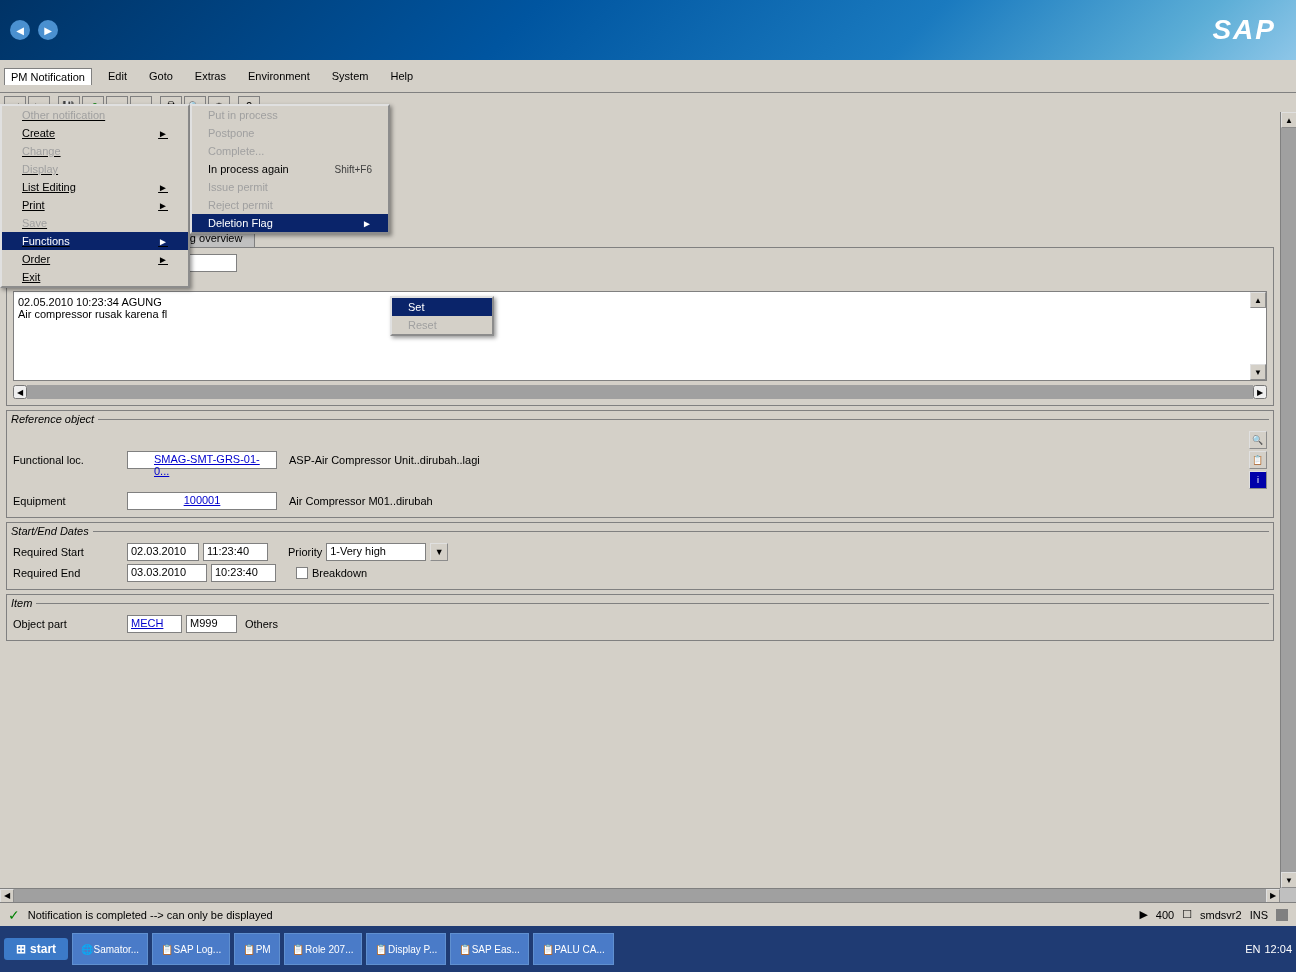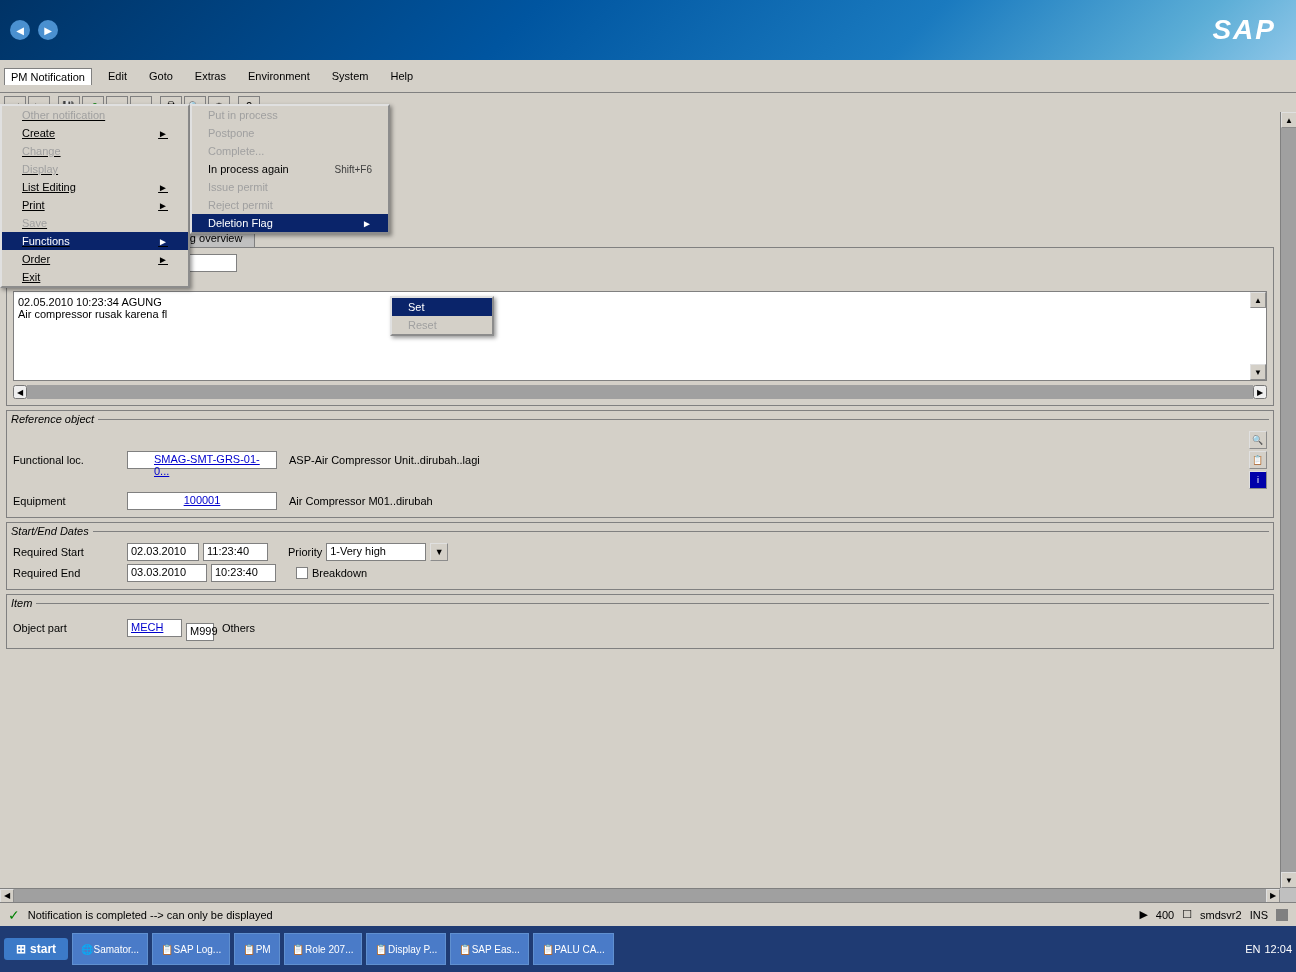--- a/index.html
+++ b/index.html
@@ -222,21 +222,21 @@
 
   <div class="section">
     <div class="section-header">
       <span>Item</span>
       <div class="section-line"></div>
     </div>
     <div class="section-content">
       <div class="form-row">
         <span class="form-label">Object part</span>
         <span class="form-value underline-text" style="width:55px;">MECH</span>
-        <span class="form-value" style="width:28px;margin-top:8px;">M999</span>
+        <span class="form-value" style="width:51px;">M999</span>
         <span style="font-size:11px;margin-left:4px;">Others</span>
       </div>
     </div>
   </div>
 
 </div>
 
 <div style="position:absolute;right:0;top:112px;bottom:84px;width:16px;background:#c0c0c0;border-left:1px solid #808080;display:flex;flex-direction:column;">
   <button class="scroll-btn">▲</button>
   <div style="flex:1;background:#a0a0a0;"></div>

